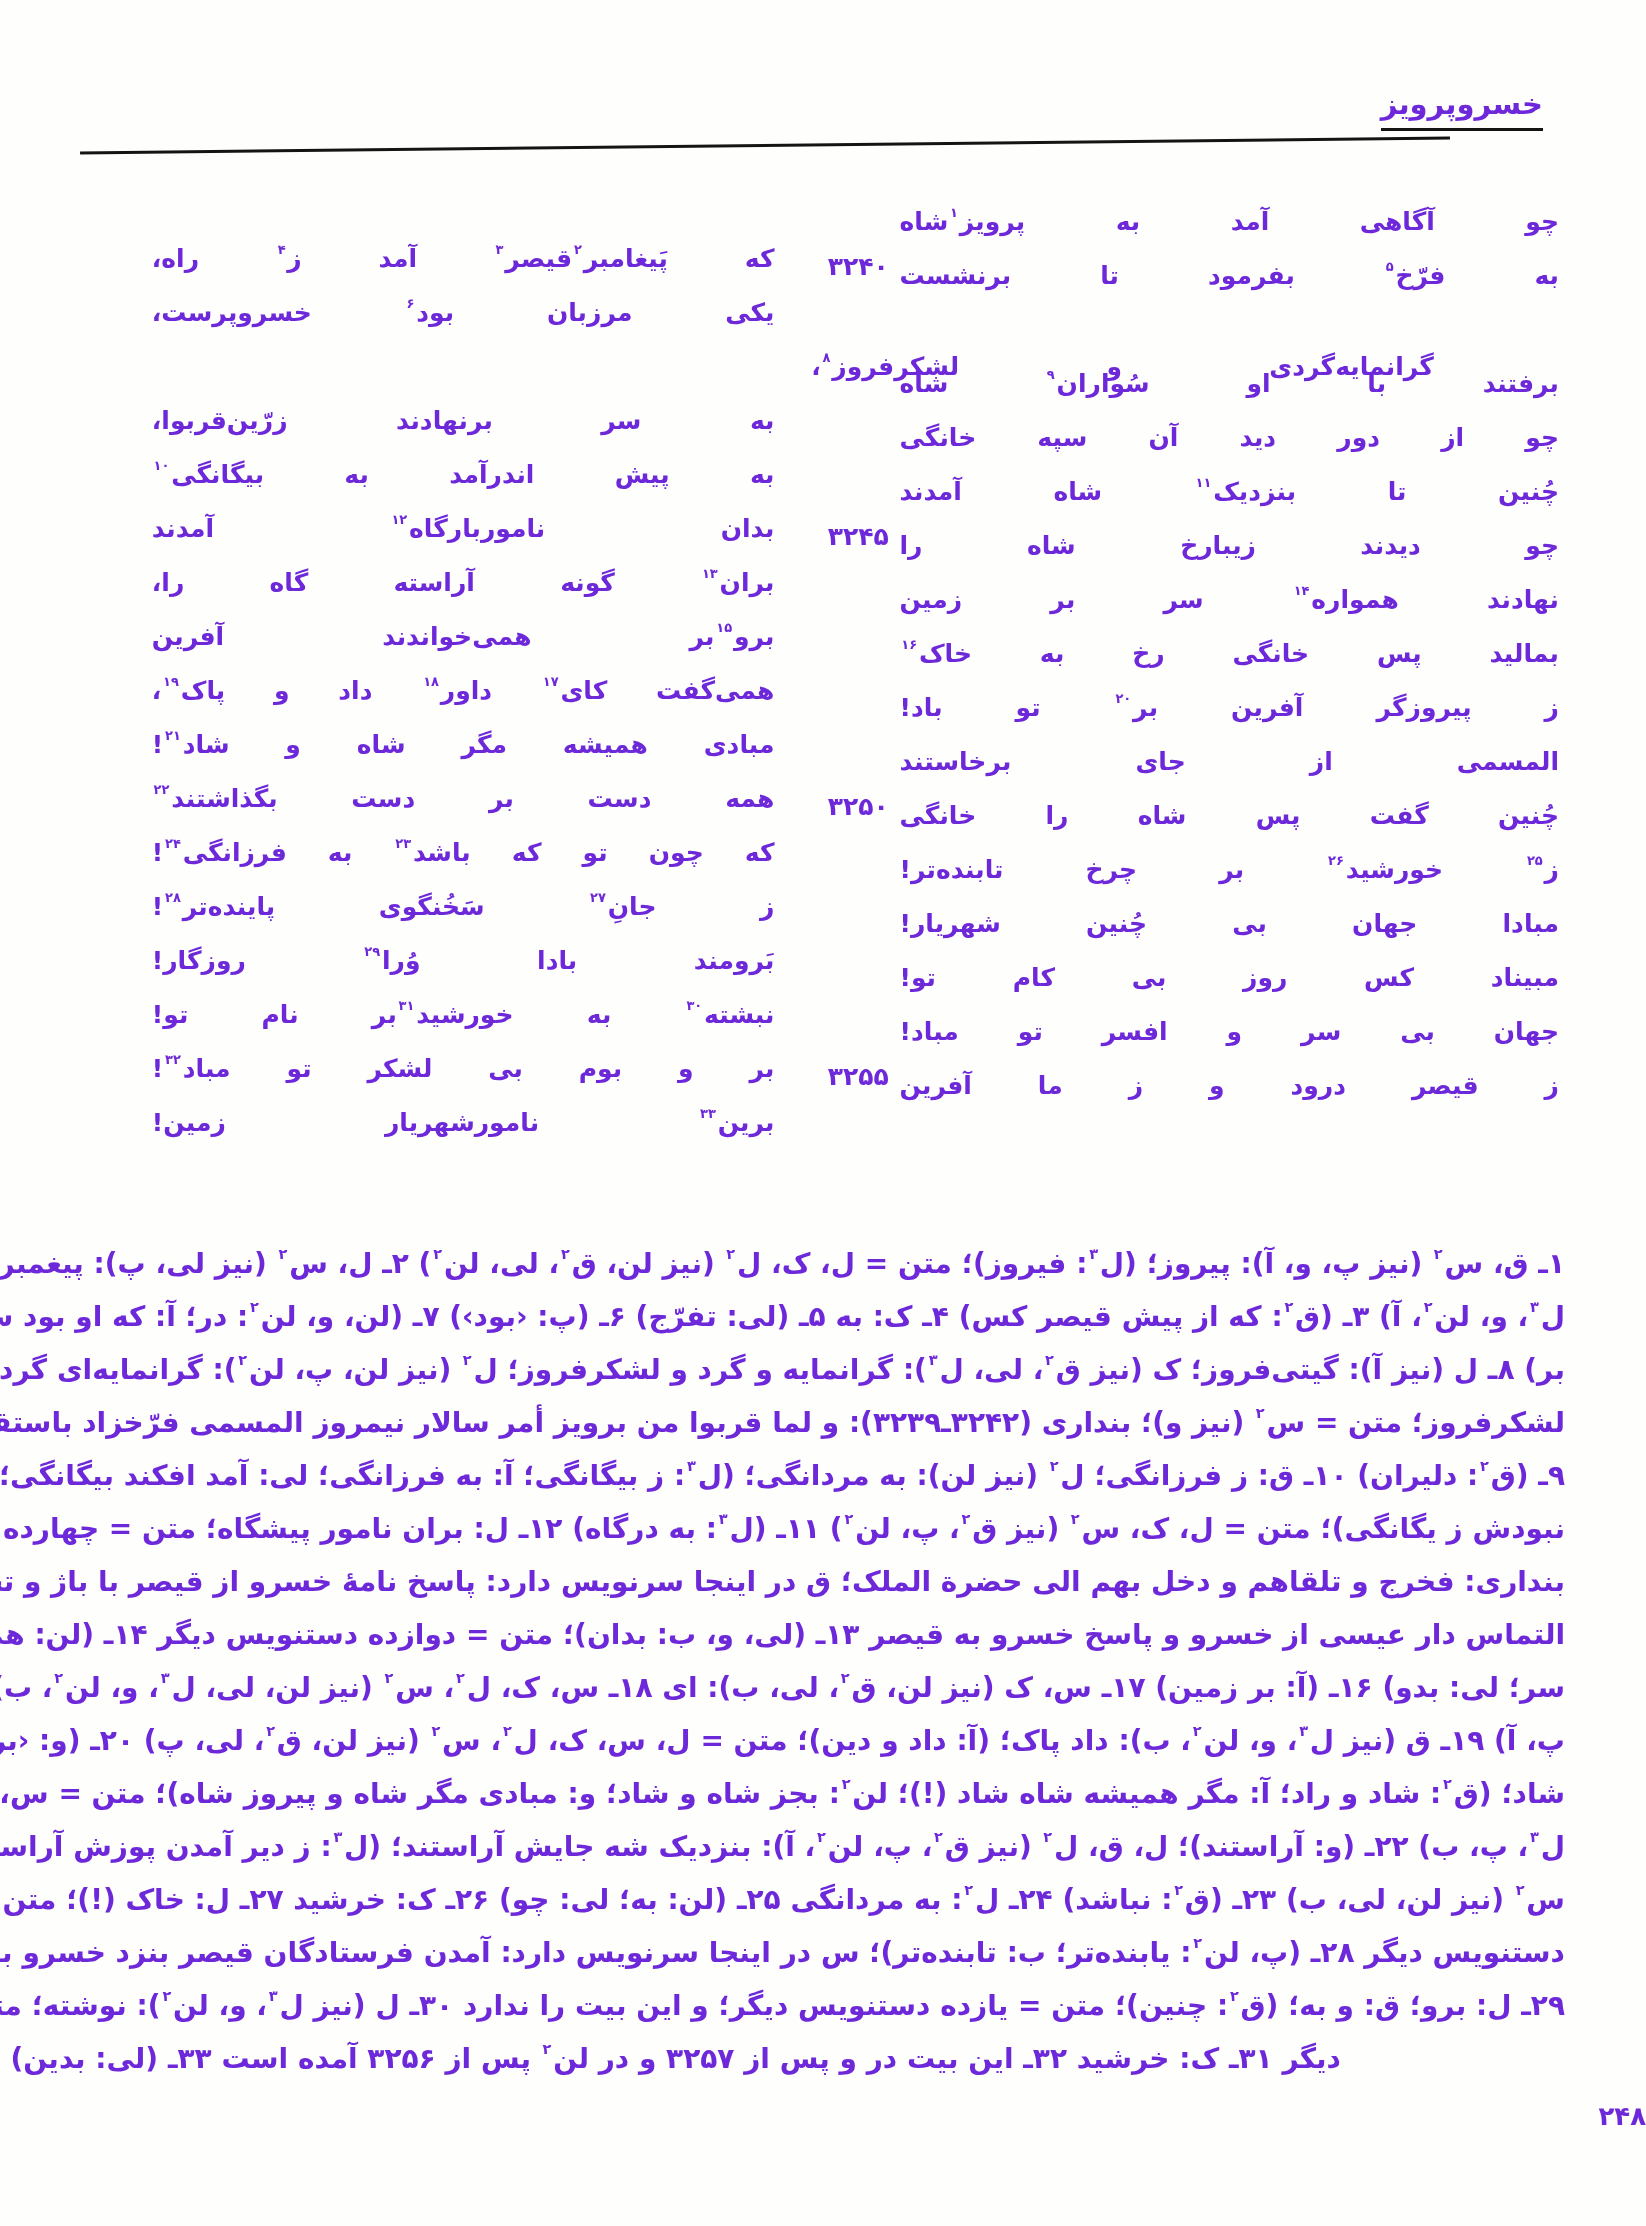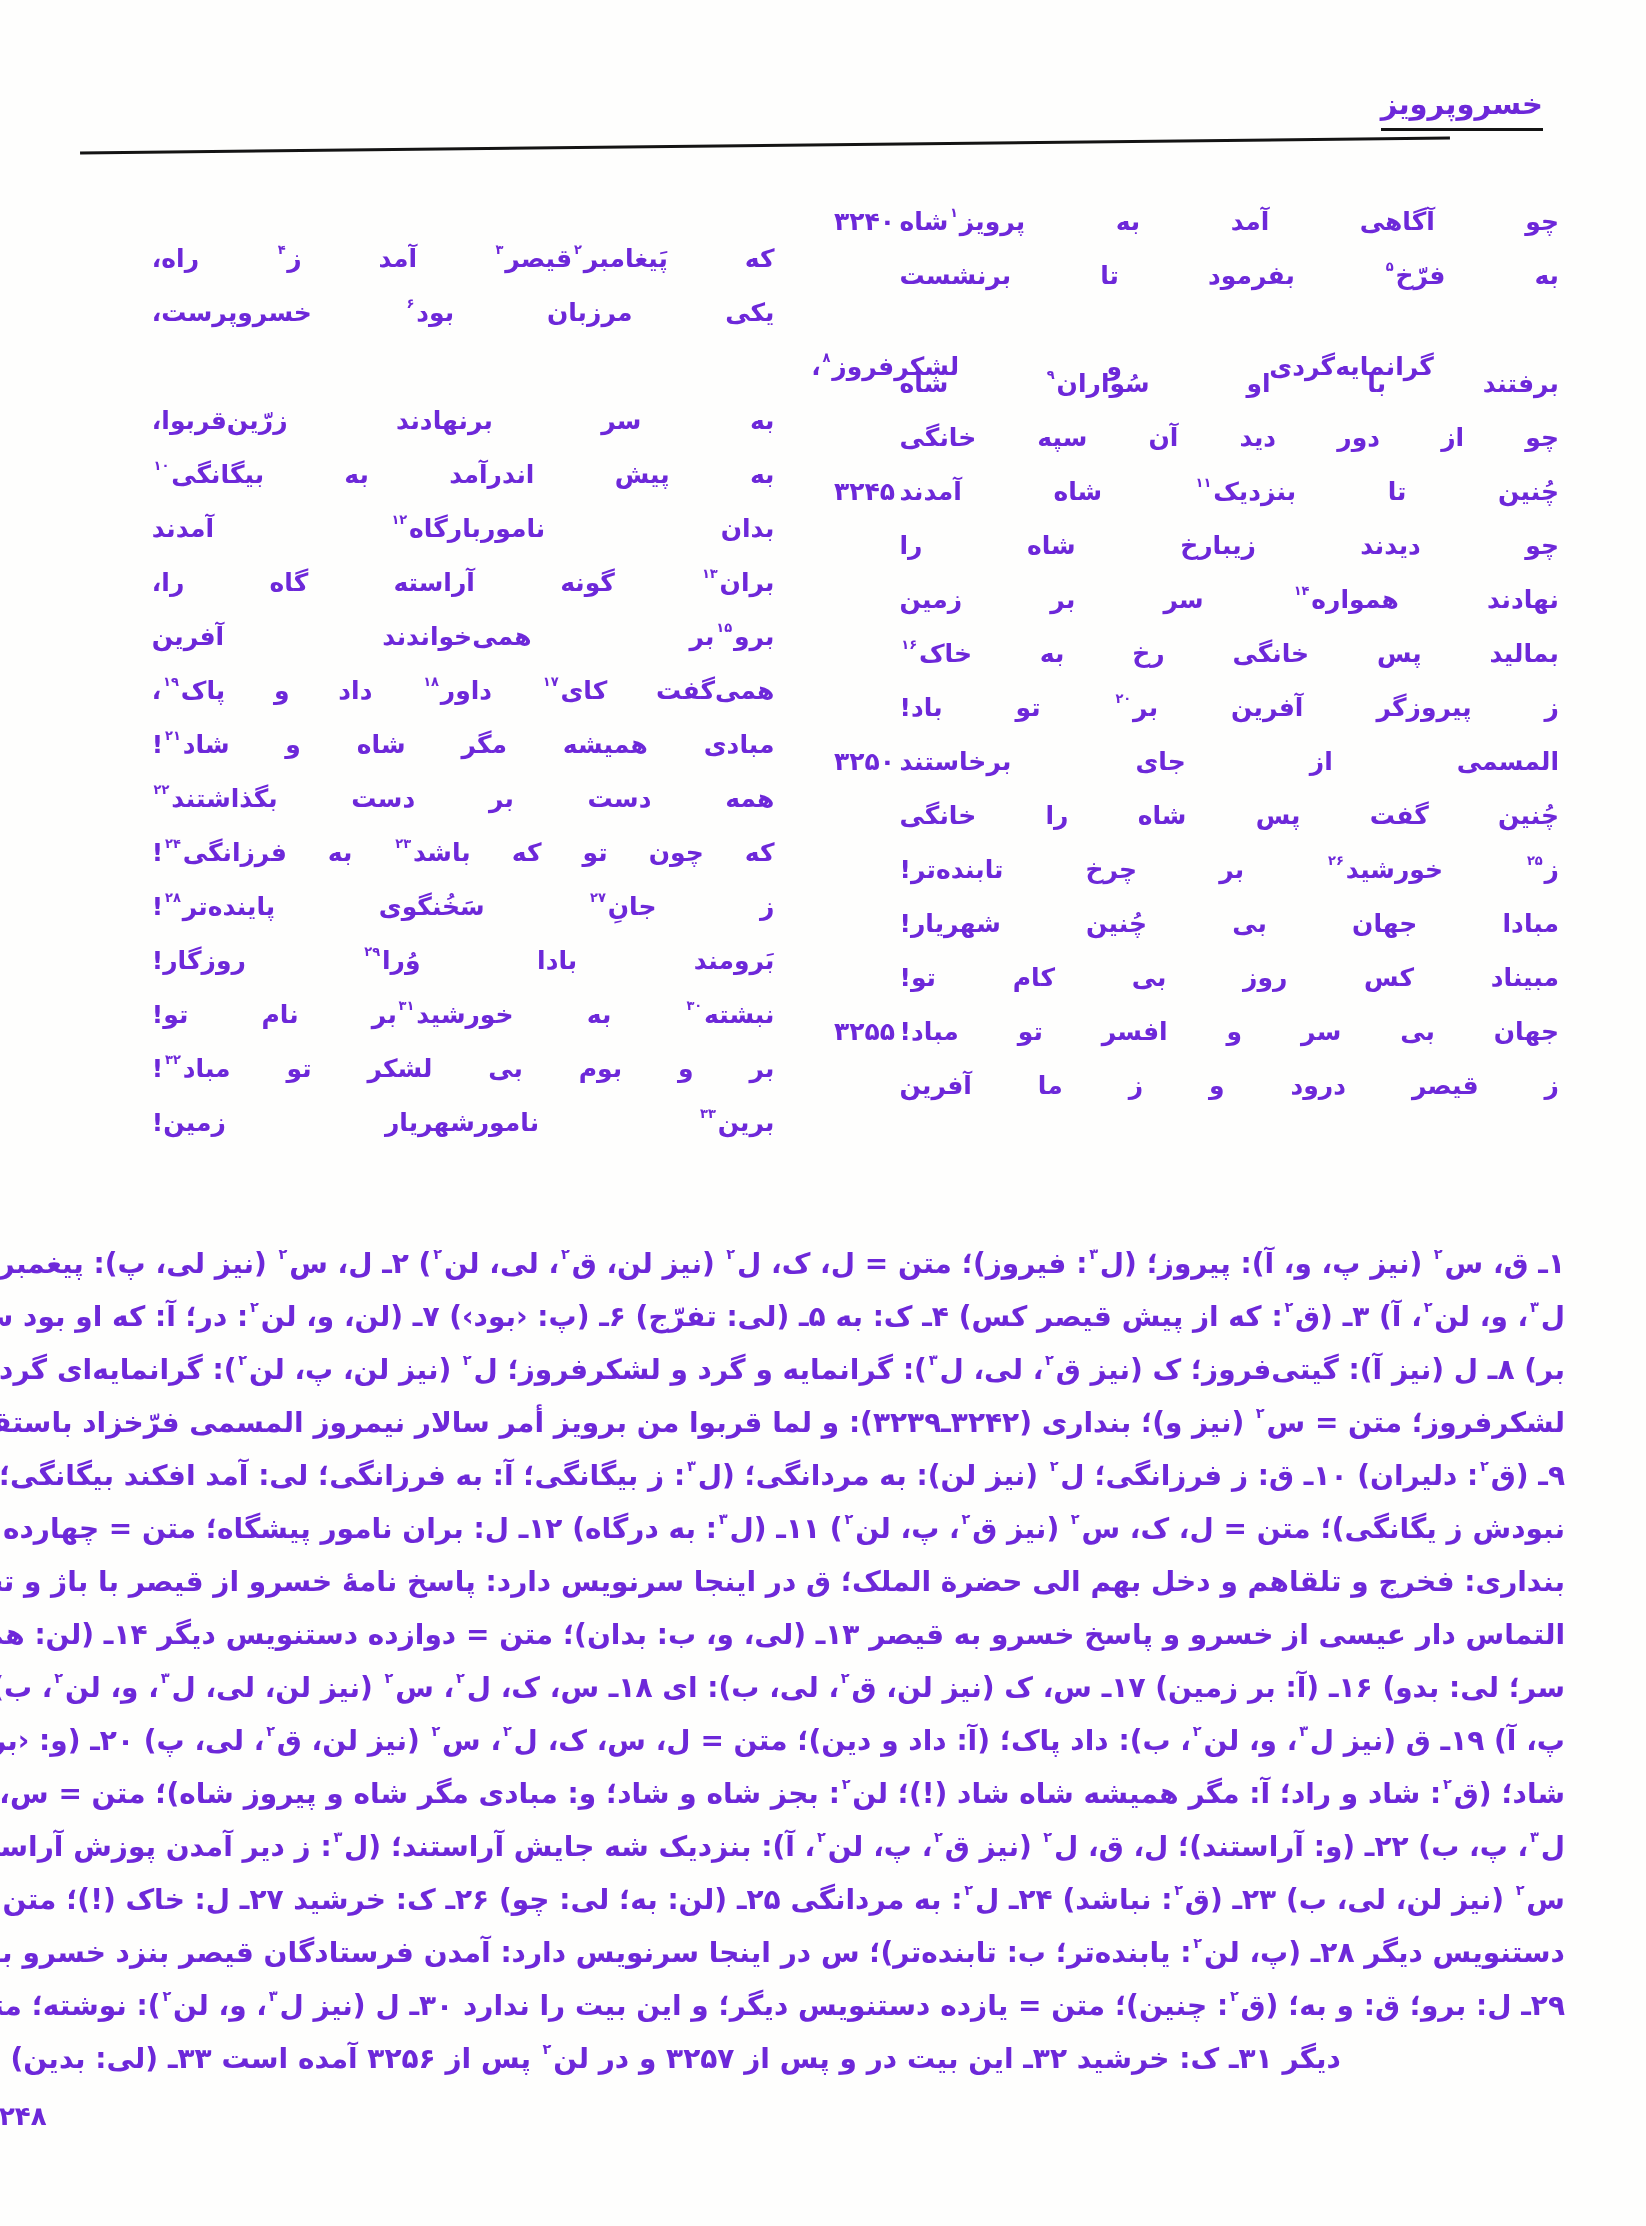--- a/index.html
+++ b/index.html
@@ -43,23 +43,24 @@
     text-align:justify;
     text-align-last:justify;
     -moz-text-align-last:justify;
     white-space:nowrap;
     overflow:visible;
   }
   .hemistich.h1{width:44.8%;}
   .verse-num{
     width:5.0%;
     margin-right:0.3%;
-    text-align:right;
+    text-align:center;
     font-weight:700;
     white-space:nowrap;
+    margin-top:45px;
   }
   .hemistich.h2{width:42.3%;margin-right:3.2%;margin-top:37px;}
   sup{
     font-size:0.52em;
     font-weight:bold;
     line-height:0;
     position:relative;top:-3.7px;
     margin:0 1.8px;
   }
   
@@ -79,21 +80,21 @@
   .fn-line.last{
     text-align:right;
     text-align-last:right;
     -moz-text-align-last:right;
     padding-right:224px;
     white-space:nowrap;
   }
   
   .page-number{
     position:absolute;top:2101px;left:0;width:100%;
-    text-align:left;
+    text-align:right;
     font-size:26px;font-weight:700;
   }
 </style>
 </head>
 <body>
 
 <div class="page">
 
   <div class="running-head">
     <span class="head-title">خسروپرویز</span>

